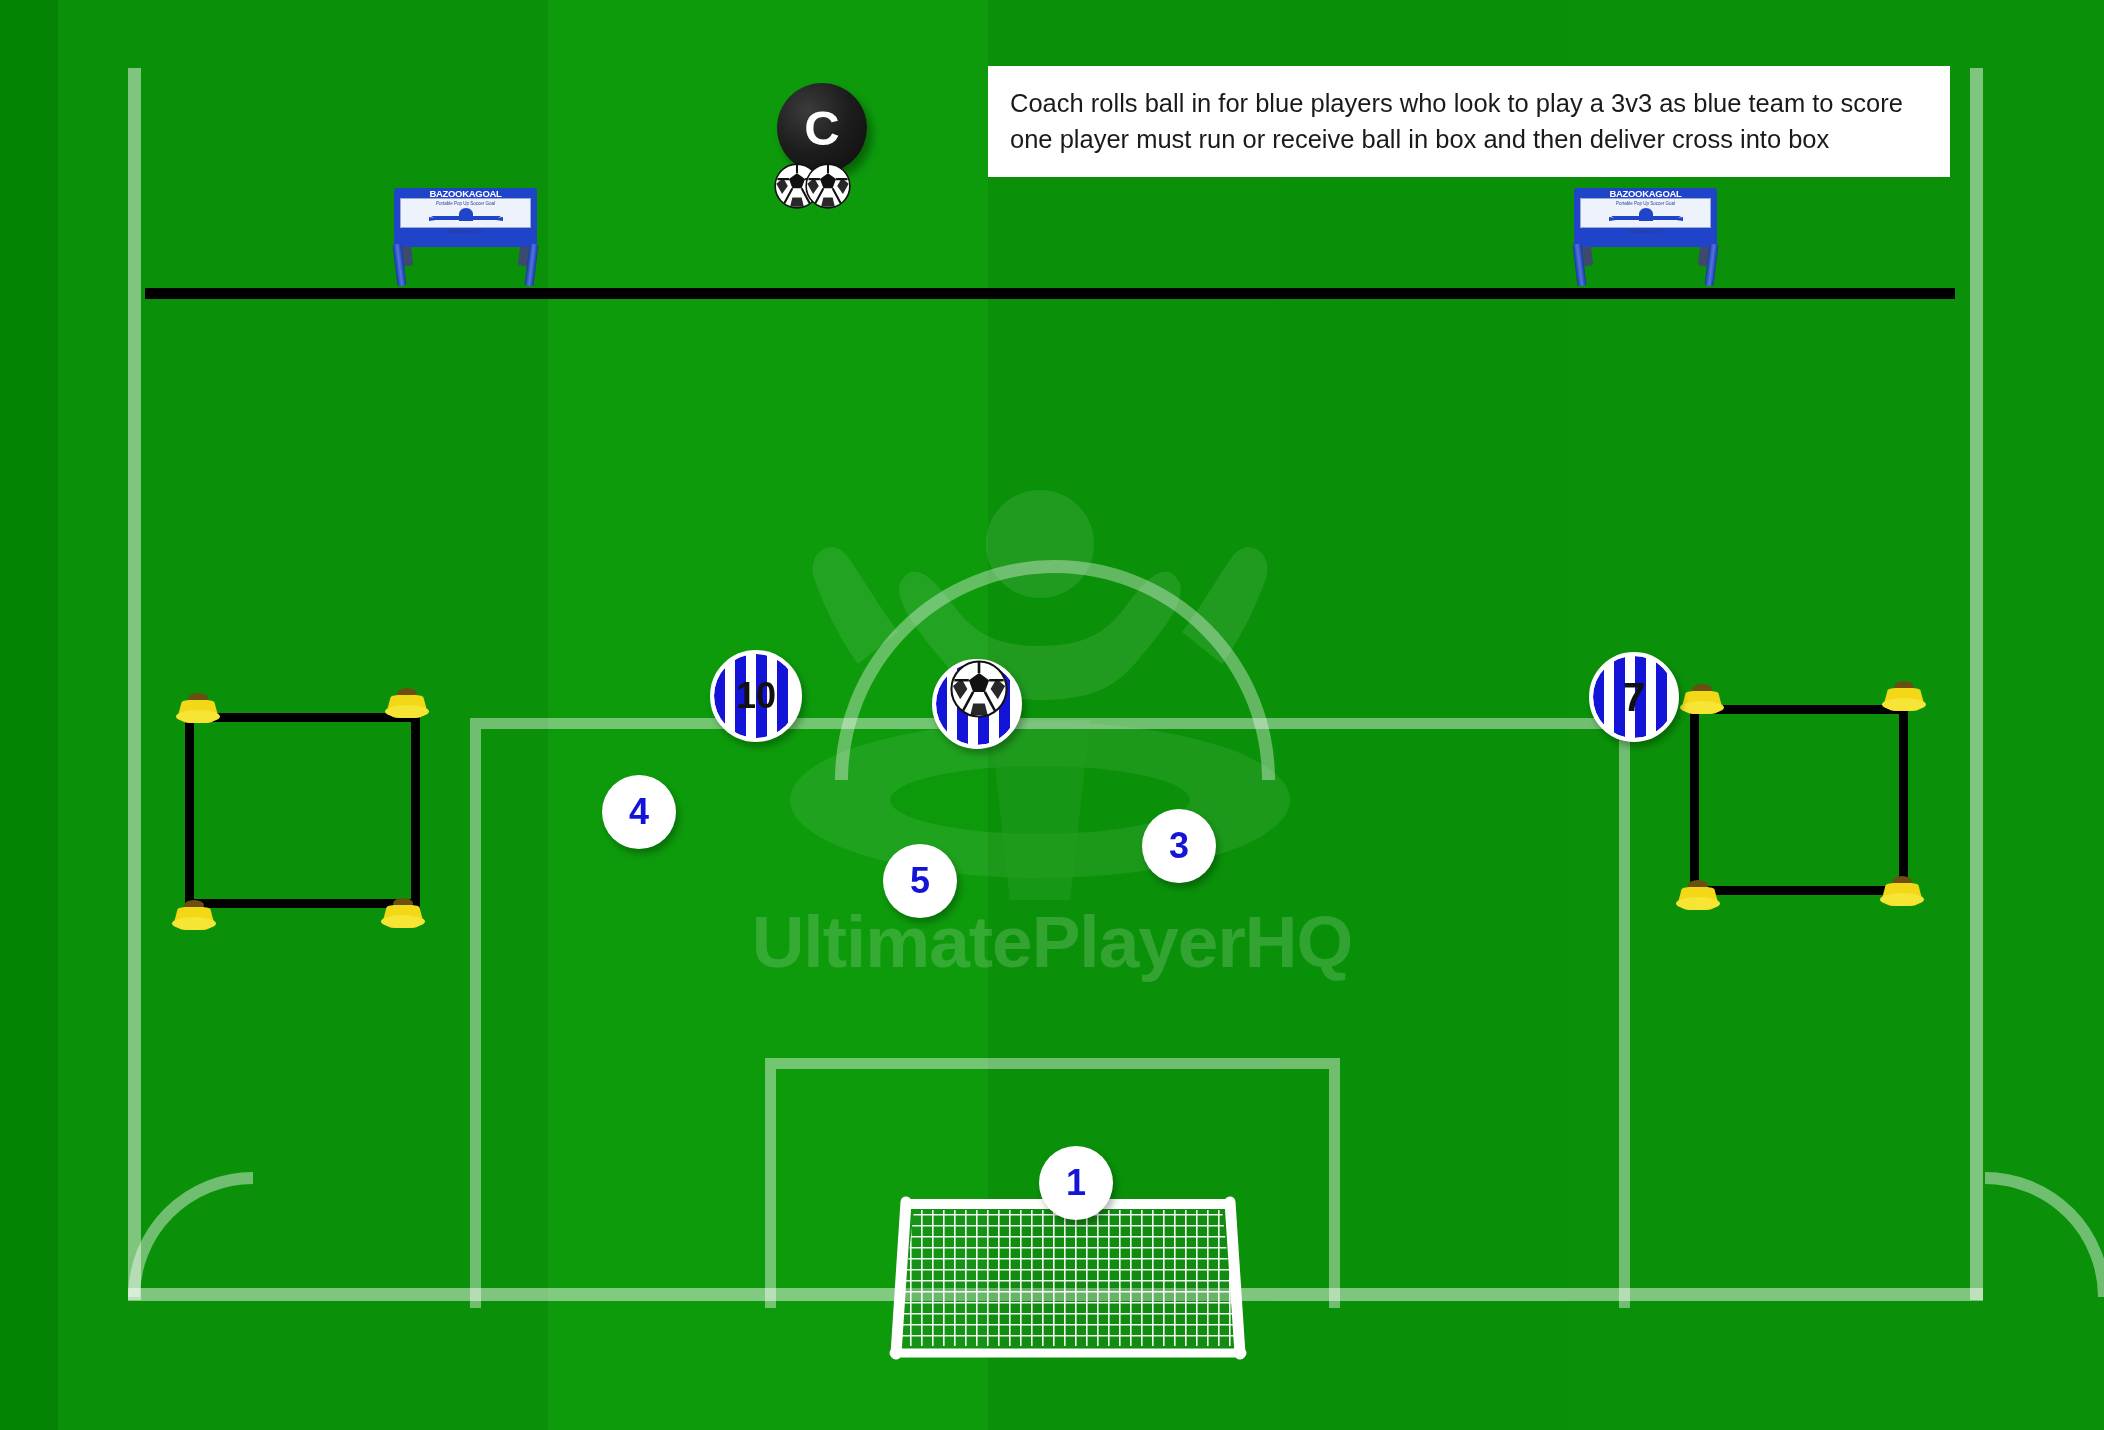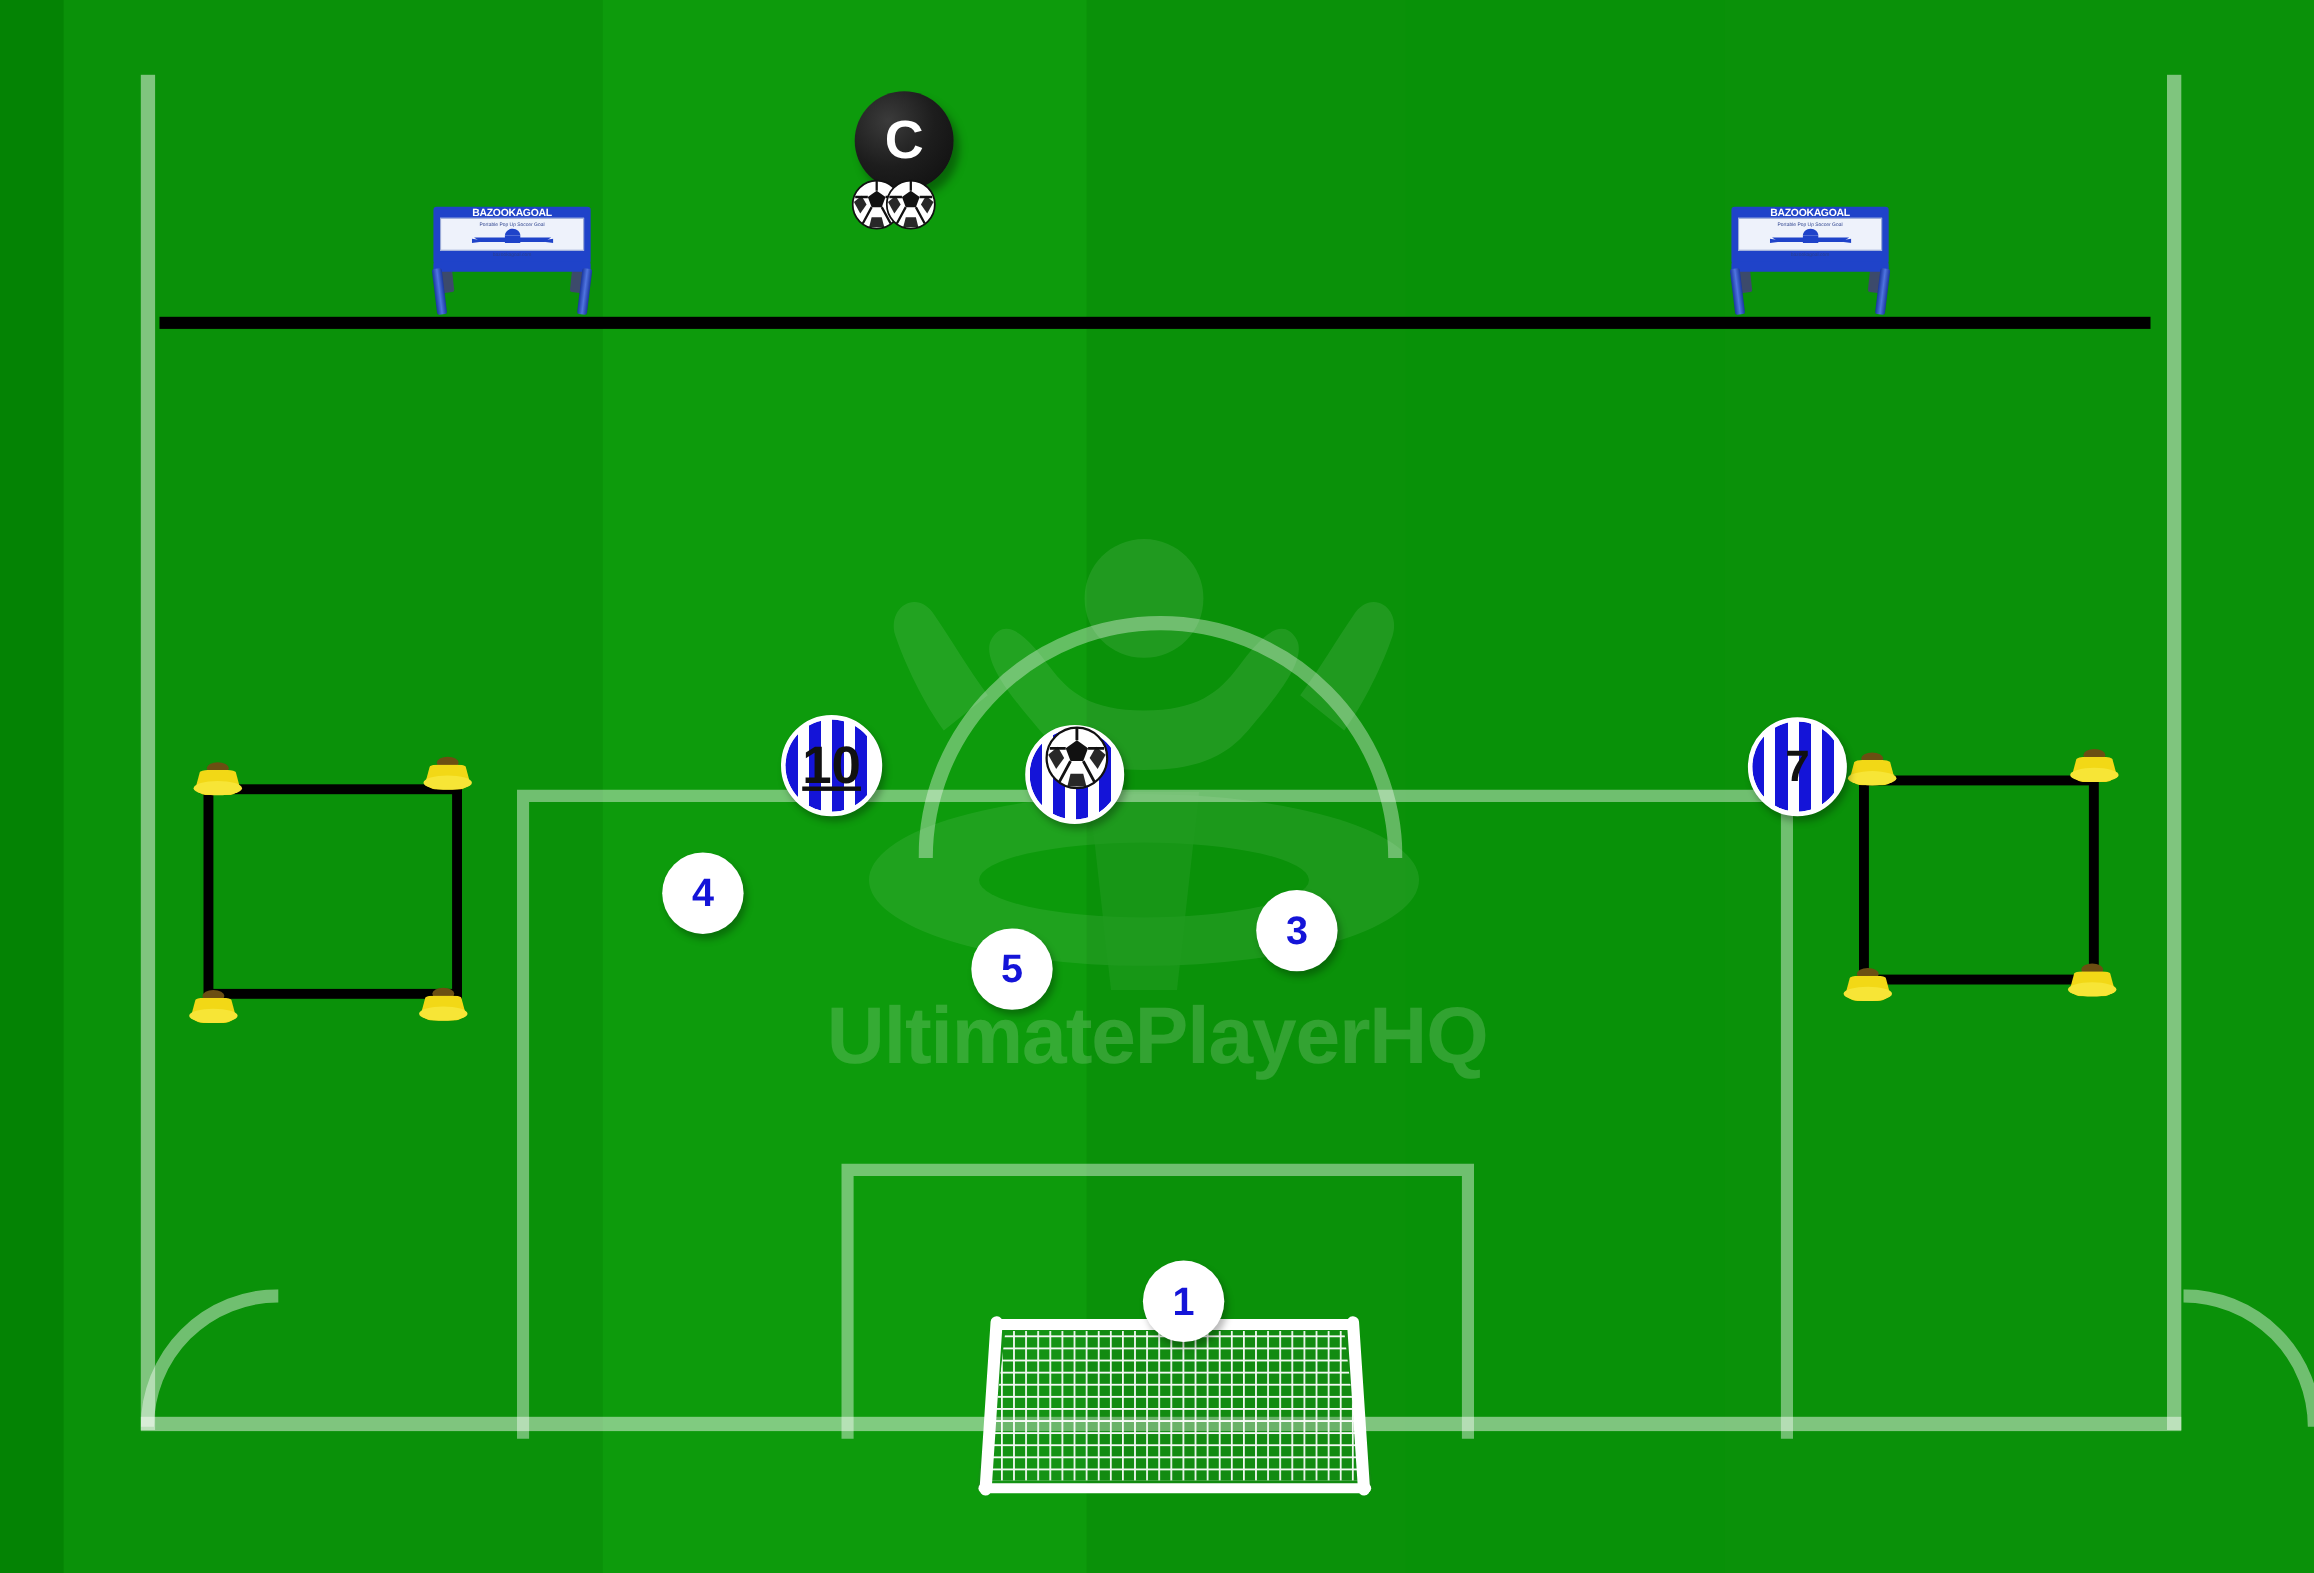--- a/index.html
+++ b/index.html
@@ -345,20 +345,23 @@
       <path fill="#1f43c9" d="M30 7h14v7H30z"></path>
       <path fill="#1f43c9" d="M0 10l14 2-14 2z"></path>
       <path fill="#1f43c9" d="M74 10l-14 2 14 2z"></path>
     </svg>
     <div class="bz-foot">bazookagoal.com</div>
     <div class="bz-bar"></div>
     <div class="bz-leg" style="left:7px;  top:64px; transform:rotate(-7deg);"></div>
     <div class="bz-leg" style="left:139px;top:64px; transform:rotate(7deg);"></div>
   </div>
 
+  <div class="instruction-box">
+    <span>Coach rolls ball in for blue players who look to play a 3v3 as blue team to score one player must run or receive ball in box and then deliver cross into box</span>
+  </div>
 
 
   <div class="coach">
     <span>C</span>
   </div>
 
   <div class="ball" style="left:774px; top:163px; width:46px; height:46px;">
     <svg viewBox="0 0 40 40">
       <circle cx="20" cy="20" r="19" fill="#fff" stroke="#111" stroke-width="1.4"></circle>
       <polygon points="20,9 27,14 24,22 16,22 13,14" fill="#111"></polygon>
@@ -436,21 +439,21 @@
       <polygon points="26,18 334,18 350,154 10,154" fill="url(#net)"></polygon>
       <path d="M18 10 L8 162" stroke="#ffffff" stroke-width="11" stroke-linecap="round" fill="none"></path>
       <path d="M342 10 L352 162" stroke="#ffffff" stroke-width="11" stroke-linecap="round" fill="none"></path>
       <path d="M18 12 H342" stroke="#ffffff" stroke-width="10" stroke-linecap="round" fill="none"></path>
       <path d="M6 161 H354" stroke="#ffffff" stroke-width="9" stroke-linecap="round" fill="none"></path>
     </svg>
   </div>
 
   <div class="token token-striped" style="left:710px; top:650px; width:92px; height:92px;">
     <div class="stripes"></div>
-    <span class="token-num" style="font-size:48px;text-decoration:underline;">10</span>
+    <span class="token-num" style="font-size:36px;">10</span>
   </div>
 
   <div class="token token-striped" style="left:932px; top:659px; width:90px; height:90px;">
     <div class="stripes"></div>
     <span class="token-num" style="font-size:40px;"></span>
   </div>
   <div class="ball" style="left:950px; top:660px; width:58px; height:58px; z-index:9;">
     <svg viewBox="0 0 40 40">
       <circle cx="20" cy="20" r="19" fill="#fff" stroke="#111" stroke-width="1.4"></circle>
       <polygon points="20,9 27,14 24,22 16,22 13,14" fill="#111"></polygon>

